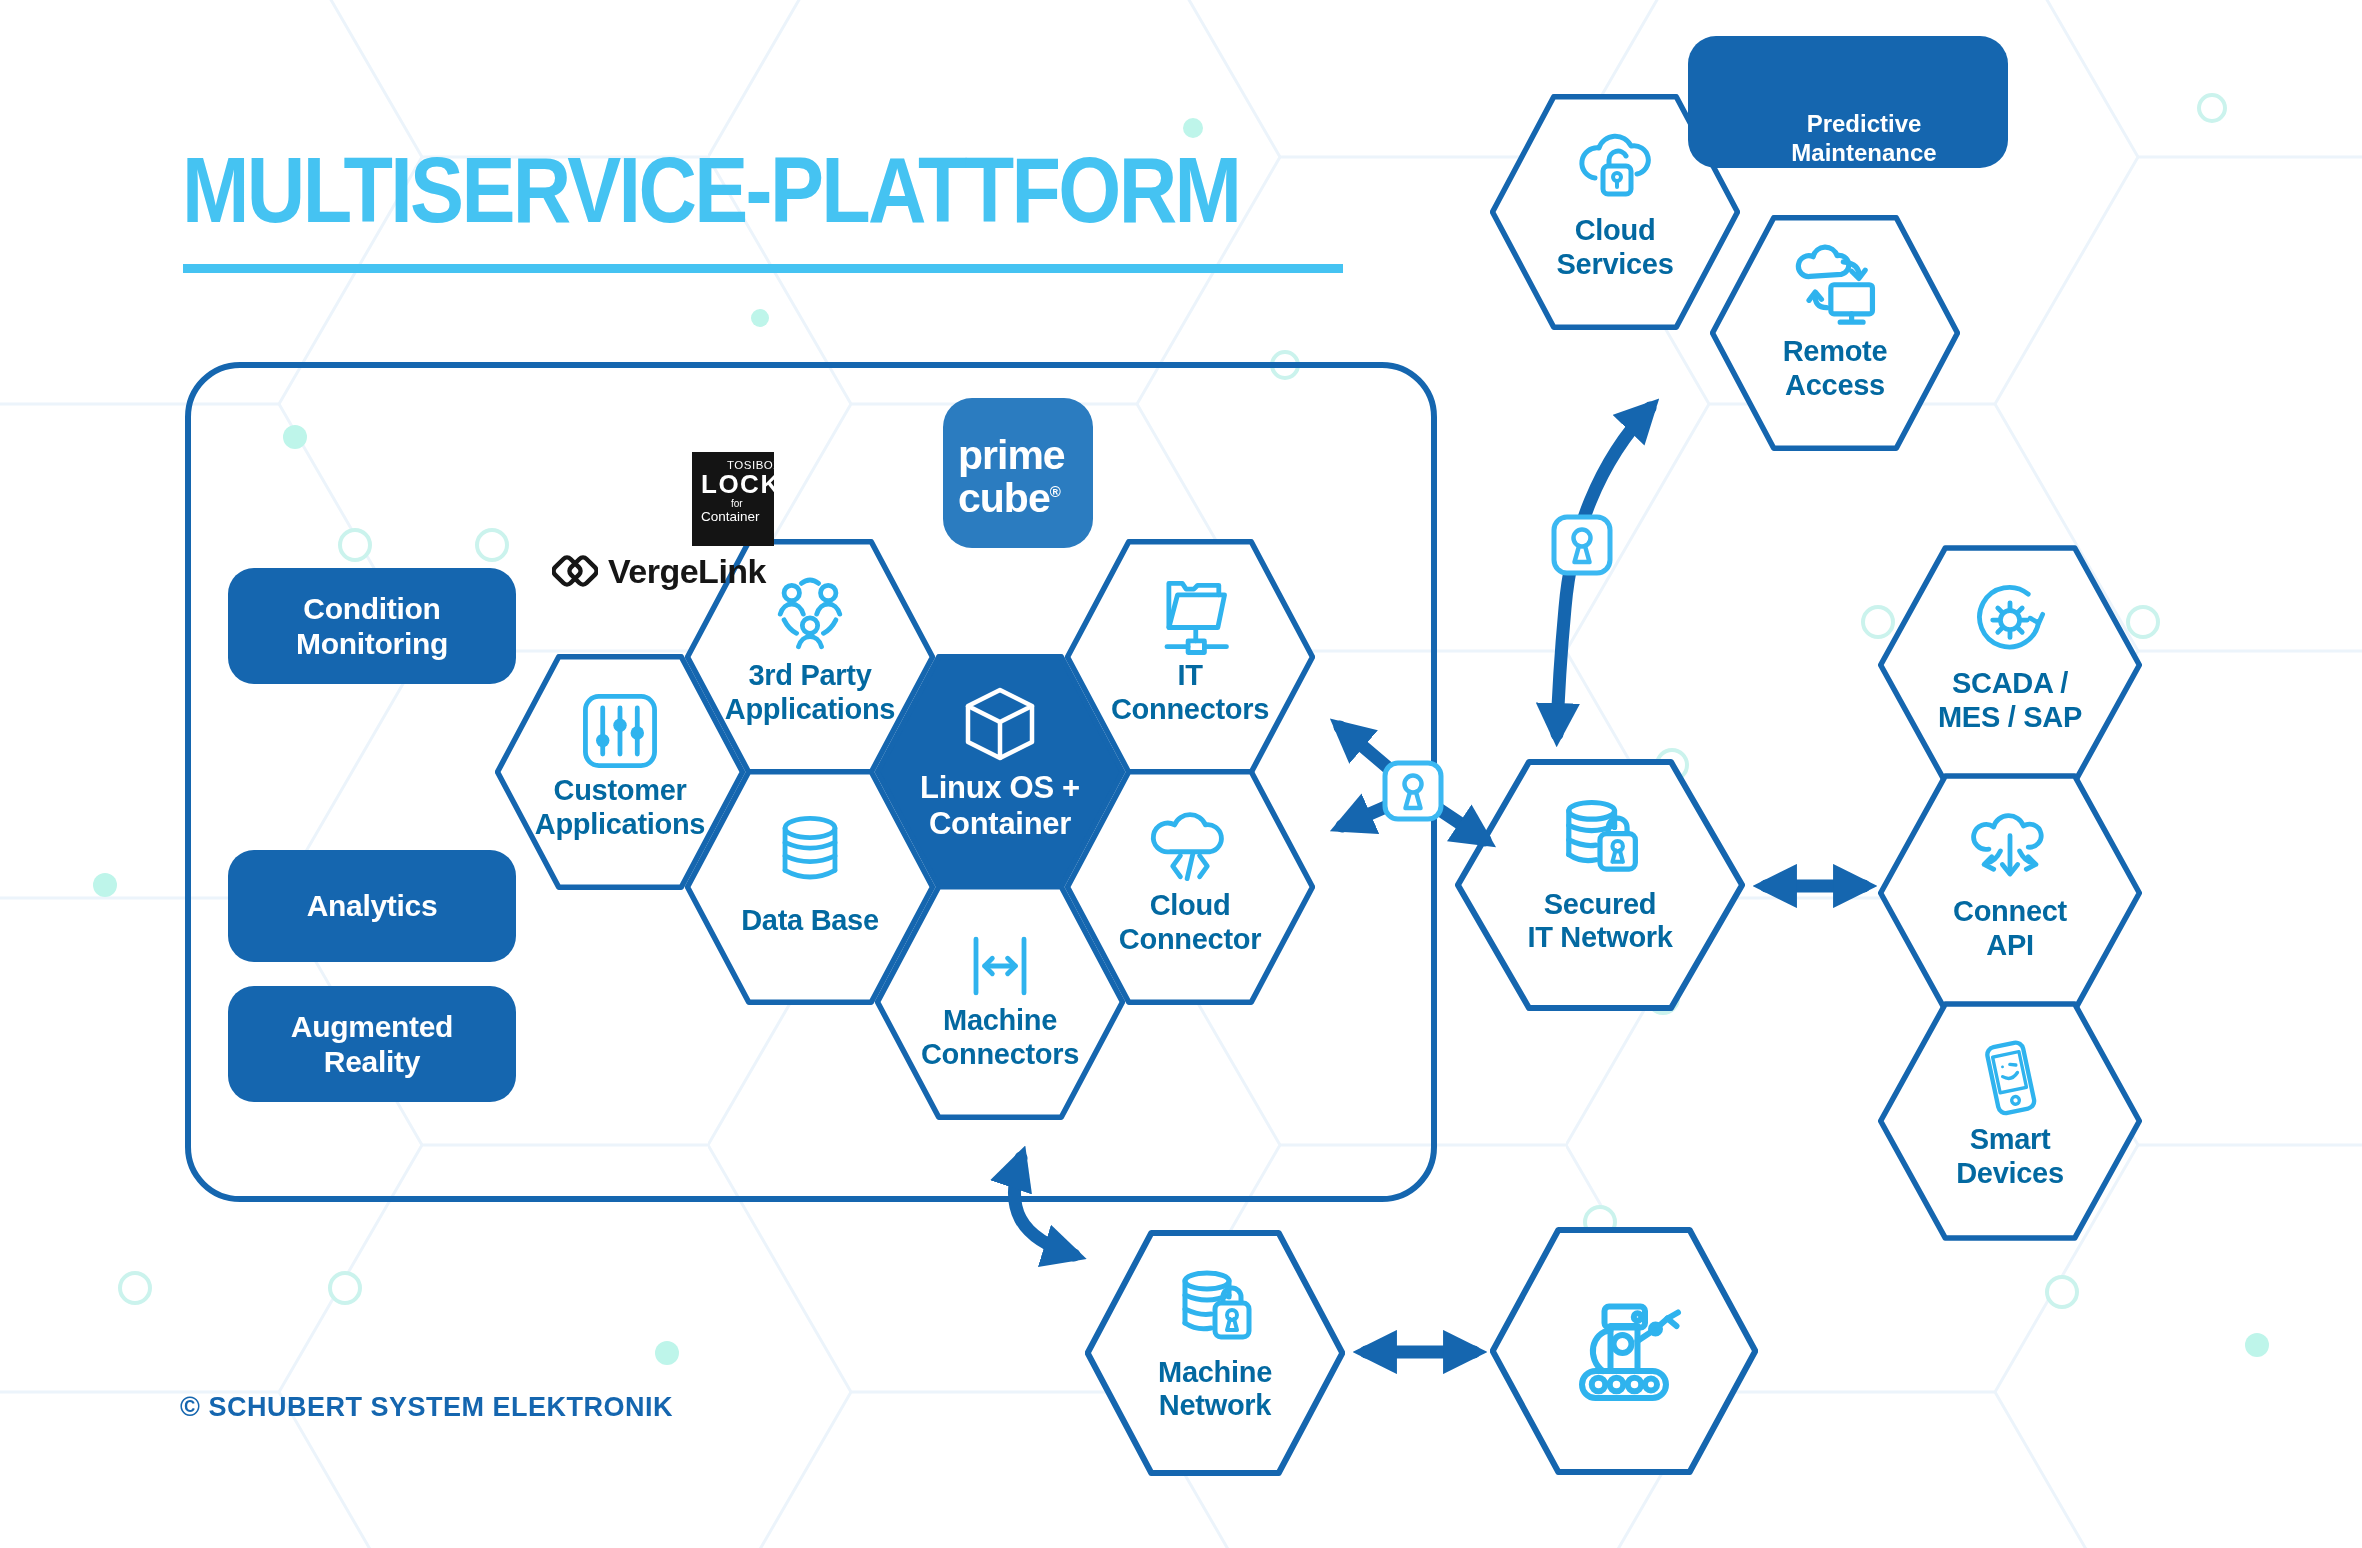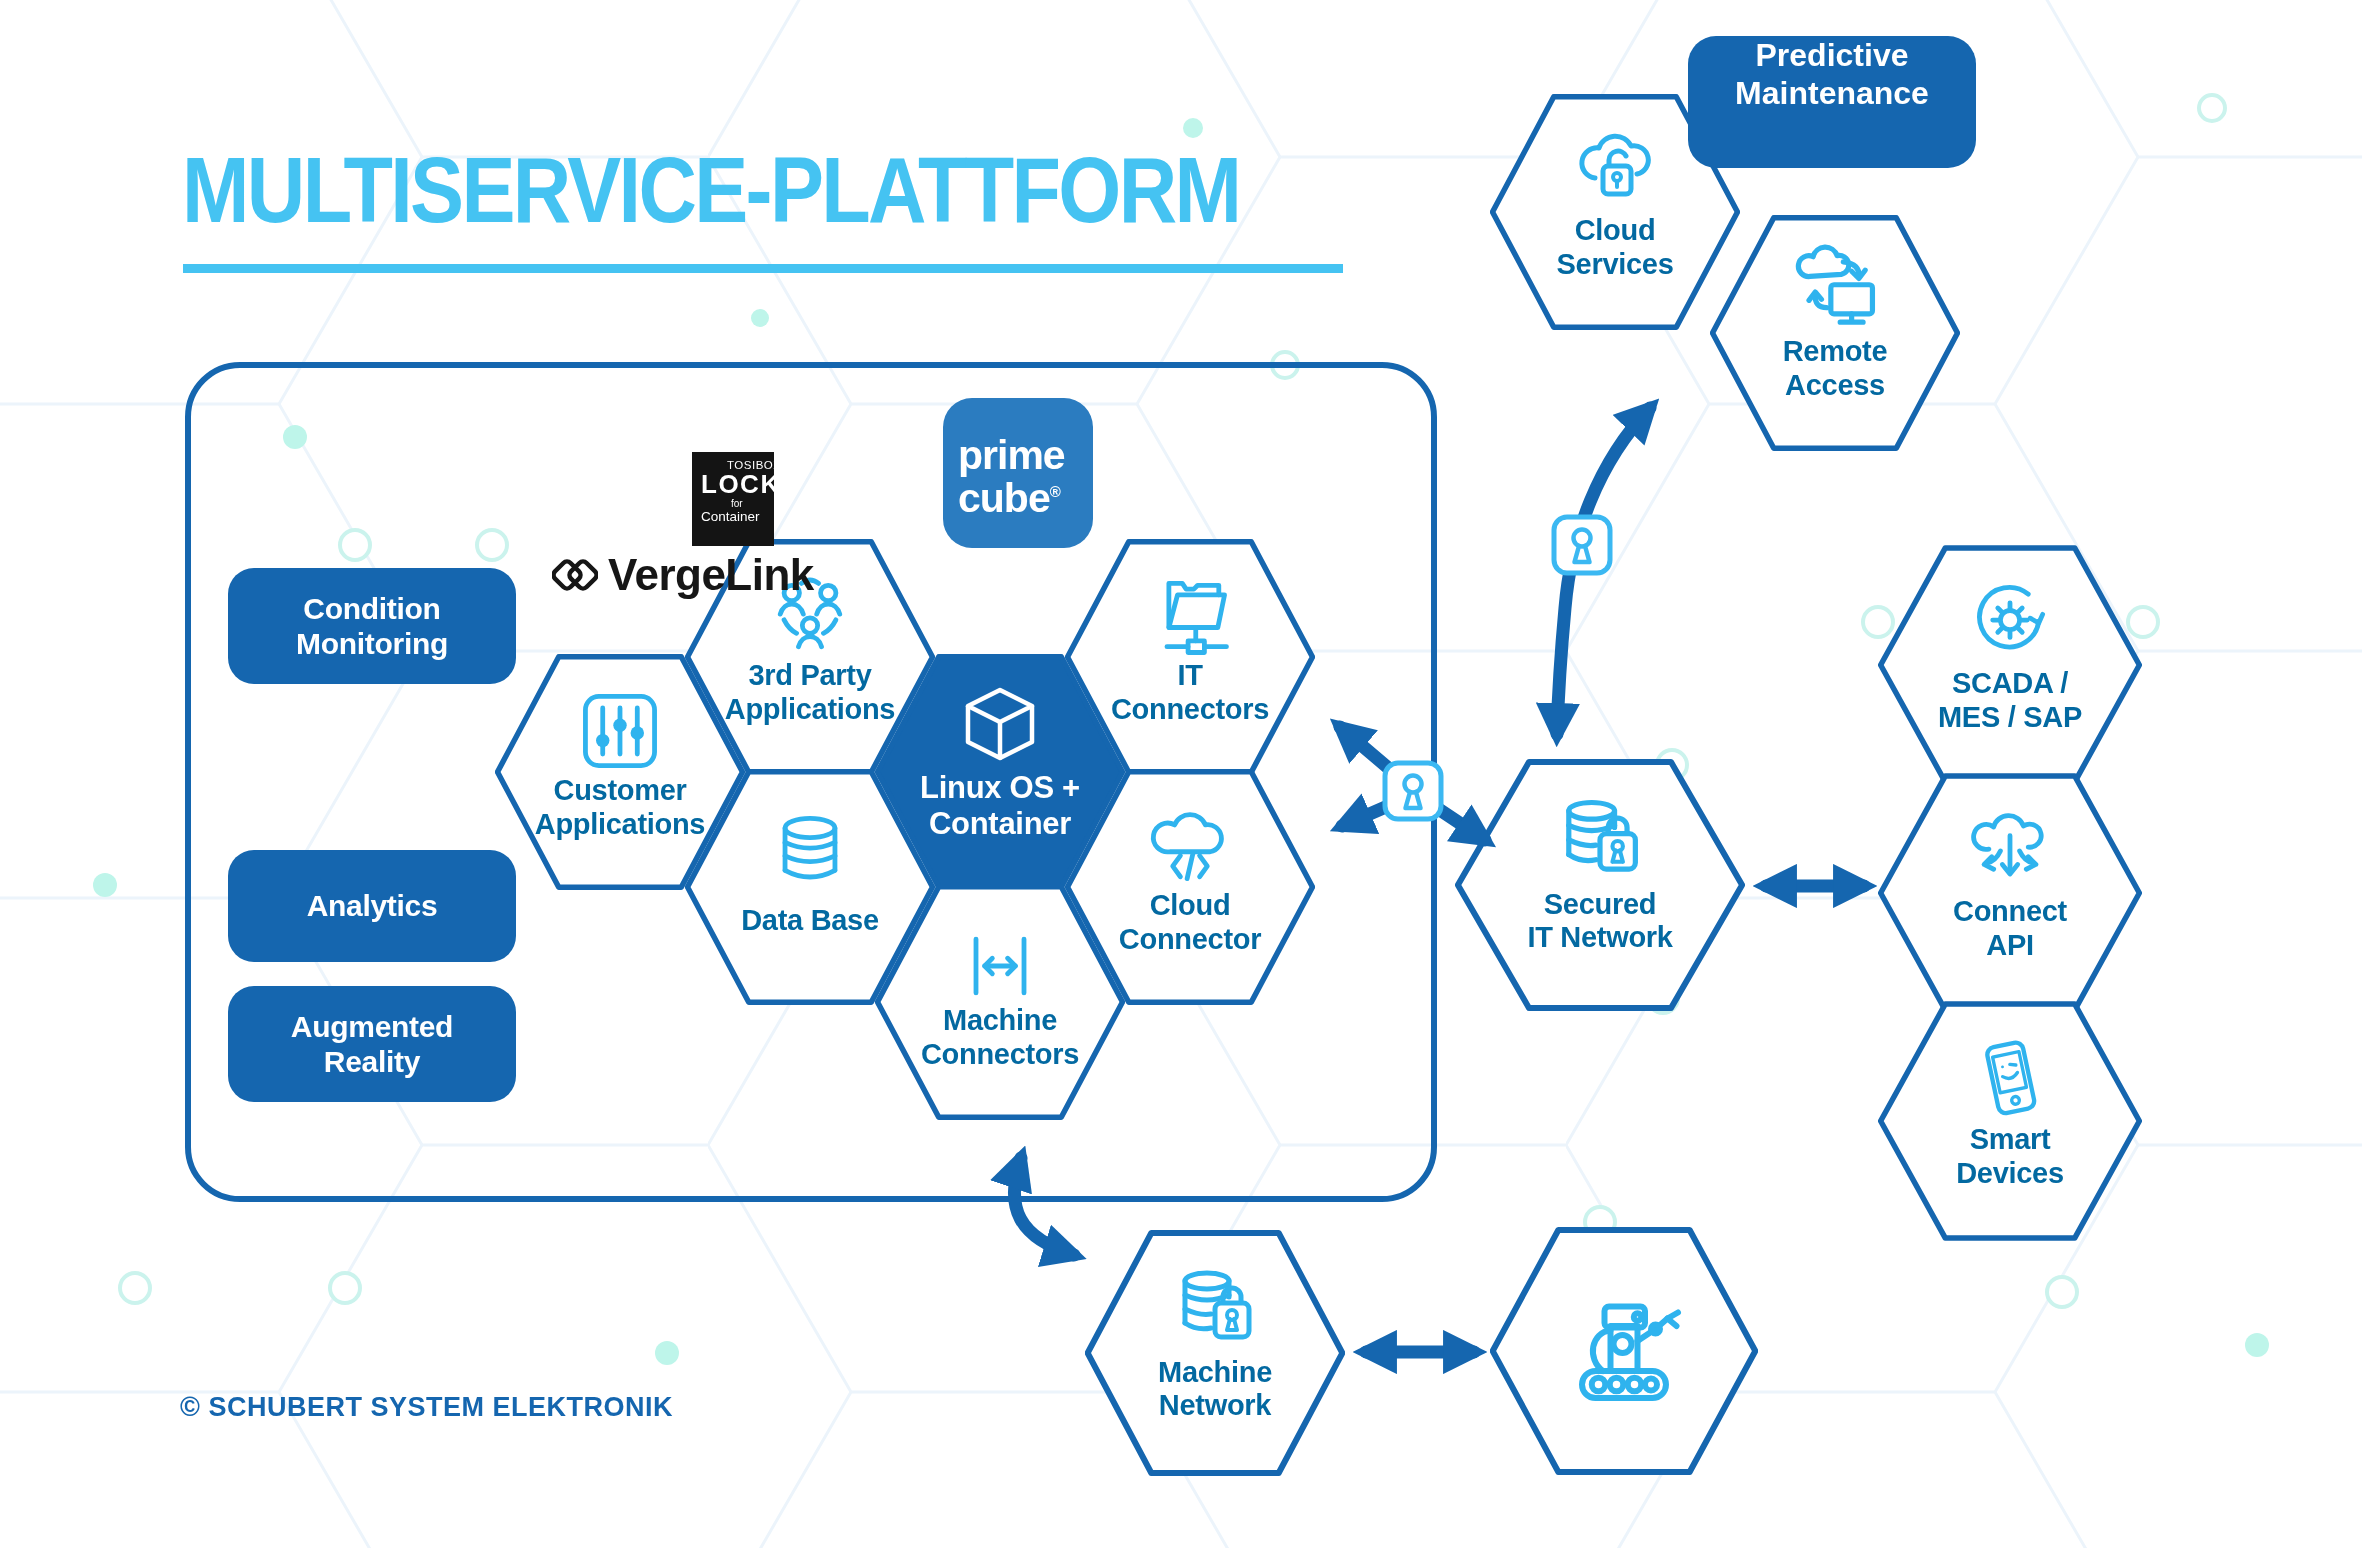--- a/index.html
+++ b/index.html
@@ -36,34 +36,34 @@
   .hex-label{
     position:absolute;left:3%;right:3%;top:51%;text-align:center;z-index:2;
     font-weight:bold;font-size:29px;line-height:1.16;color:#0369a1;
     white-space:pre-line;letter-spacing:-0.3px;
   }
   .hex.filled .hex-label{color:#ffffff;top:49%;font-size:31px;}
   .hex .one-line{top:57%;}
   
   .pill{
     position:absolute;left:1688px;top:36px;width:288px;height:132px;z-index:5;
-    background:#1566AF;border-radius:28px;display:flex;align-items:flex-start;justify-content:center;
-    color:#fff;font-weight:bold;font-size:32px;line-height:1.2;text-align:center;white-space:pre-line;
+    background:#1566AF;border-radius:28px;display:flex;align-items:flex-end;justify-content:center;
+    color:#fff;font-weight:bold;font-size:24px;line-height:1.2;text-align:center;white-space:pre-line;padding-left:32px;
   }
   
   .tosibox{
     position:absolute;left:692px;top:452px;width:82px;height:94px;z-index:3;background:#141414;
     color:#fff;padding:7px 0 0 9px;box-sizing:border-box;line-height:1.05;
   }
   .tosibox .l1{font-size:11.5px;letter-spacing:0.5px;margin-left:26px;}
   .tosibox .l2{font-size:26px;font-weight:bold;letter-spacing:1.5px;line-height:1.0;}
   .tosibox .l3{font-size:10px;margin-top:2px;margin-left:30px;}
   .tosibox .l4{font-size:13.5px;}
   .vergelink{position:absolute;left:552px;top:550px;z-index:3;display:flex;align-items:center;gap:10px;}
-  .vergelink .vtext{font-size:44px;font-weight:bold;color:#161616;letter-spacing:-0.5px;}
+  .vergelink .vtext{font-size:34px;font-weight:bold;color:#161616;letter-spacing:-0.5px;}
   .primecube{
     position:absolute;left:943px;top:398px;width:150px;height:150px;z-index:3;background:#2B7CC0;
     color:#fff;font-weight:bold;font-size:41px;line-height:1.04;padding:36px 0 0 15px;box-sizing:border-box;
     letter-spacing:-1px;
     border-radius:29px;
   }
   .primecube sup{font-size:15px;}
   .arrows{position:absolute;left:0;top:0;z-index:4;pointer-events:none;}
   .copyright{
     position:absolute;left:180px;top:1392px;z-index:3;

